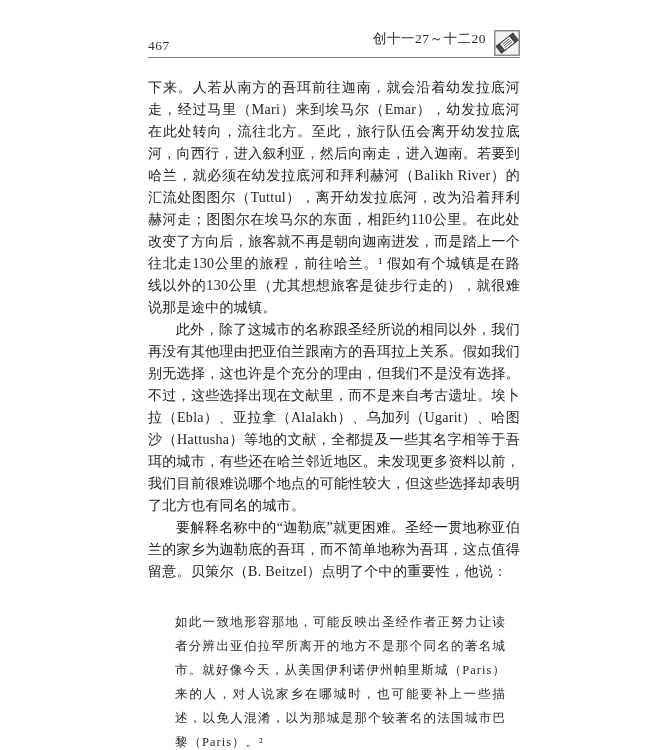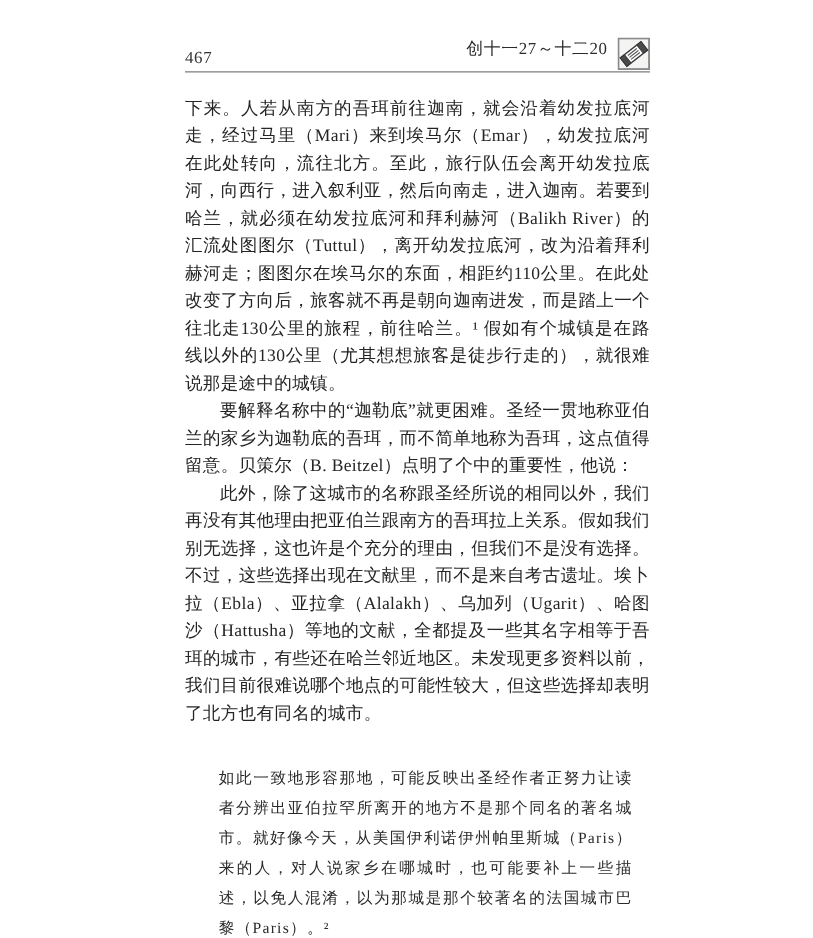--- a/index.html
+++ b/index.html
@@ -95,18 +95,18 @@
             <line x1="8.5" y1="13.2" x2="17.5" y2="13.2" stroke="#555" stroke-width="0.9"></line>
             <line x1="8.5" y1="15.2" x2="17.5" y2="15.2" stroke="#555" stroke-width="0.9"></line>
           </g>
         </svg>
       </span>
     </span>
   </header>
 
   <main class="body-text">
     <p>下来。人若从南方的吾珥前往迦南，就会沿着幼发拉底河走，经过马里（Mari）来到埃马尔（Emar），幼发拉底河在此处转向，流往北方。至此，旅行队伍会离开幼发拉底河，向西行，进入叙利亚，然后向南走，进入迦南。若要到哈兰，就必须在幼发拉底河和拜利赫河（Balikh River）的汇流处图图尔（Tuttul），离开幼发拉底河，改为沿着拜利赫河走；图图尔在埃马尔的东面，相距约110公里。在此处改变了方向后，旅客就不再是朝向迦南进发，而是踏上一个往北走130公里的旅程，前往哈兰。¹ 假如有个城镇是在路线以外的130公里（尤其想想旅客是徒步行走的），就很难说那是途中的城镇。</p>
+    <p class="indent">此外，除了这城市的名称跟圣经所说的相同以外，我们再没有其他理由把亚伯兰跟南方的吾珥拉上关系。假如我们别无选择，这也许是个充分的理由，但我们不是没有选择。不过，这些选择出现在文献里，而不是来自考古遗址。埃卜拉（Ebla）、亚拉拿（Alalakh）、乌加列（Ugarit）、哈图沙（Hattusha）等地的文献，全都提及一些其名字相等于吾珥的城市，有些还在哈兰邻近地区。未发现更多资料以前，我们目前很难说哪个地点的可能性较大，但这些选择却表明了北方也有同名的城市。</p>
     <p class="indent">要解释名称中的“迦勒底”就更困难。圣经一贯地称亚伯兰的家乡为迦勒底的吾珥，而不简单地称为吾珥，这点值得留意。贝策尔（B. Beitzel）点明了个中的重要性，他说：</p>
-    <p class="indent">此外，除了这城市的名称跟圣经所说的相同以外，我们再没有其他理由把亚伯兰跟南方的吾珥拉上关系。假如我们别无选择，这也许是个充分的理由，但我们不是没有选择。不过，这些选择出现在文献里，而不是来自考古遗址。埃卜拉（Ebla）、亚拉拿（Alalakh）、乌加列（Ugarit）、哈图沙（Hattusha）等地的文献，全都提及一些其名字相等于吾珥的城市，有些还在哈兰邻近地区。未发现更多资料以前，我们目前很难说哪个地点的可能性较大，但这些选择却表明了北方也有同名的城市。</p>
     <blockquote class="quote">如此一致地形容那地，可能反映出圣经作者正努力让读者分辨出亚伯拉罕所离开的地方不是那个同名的著名城市。就好像今天，从美国伊利诺伊州帕里斯城（Paris）来的人，对人说家乡在哪城时，也可能要补上一些描述，以免人混淆，以为那城是那个较著名的法国城市巴黎（Paris）。²</blockquote>
   </main>
 
 </div>
 
 </body></html>

